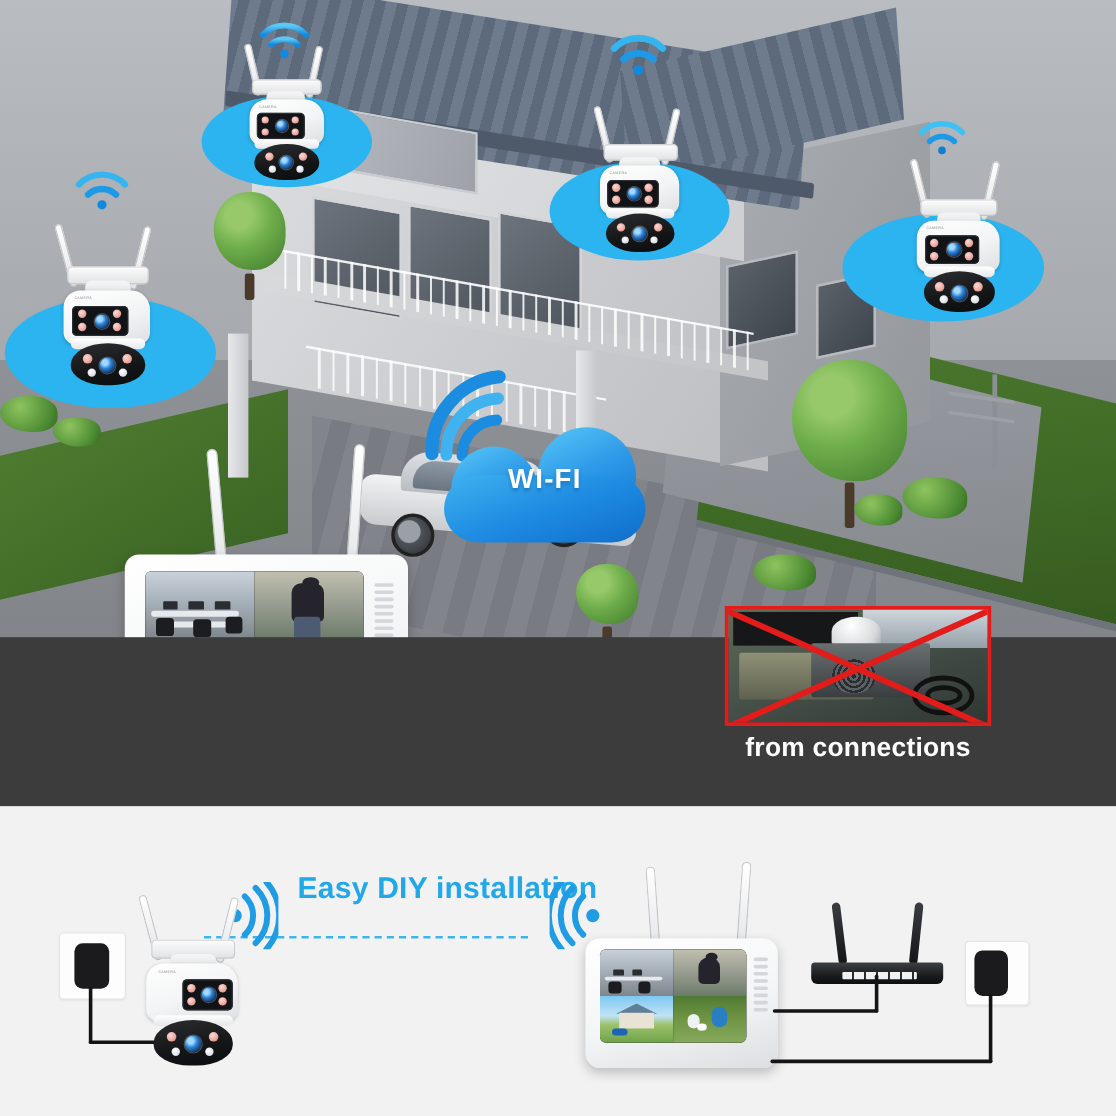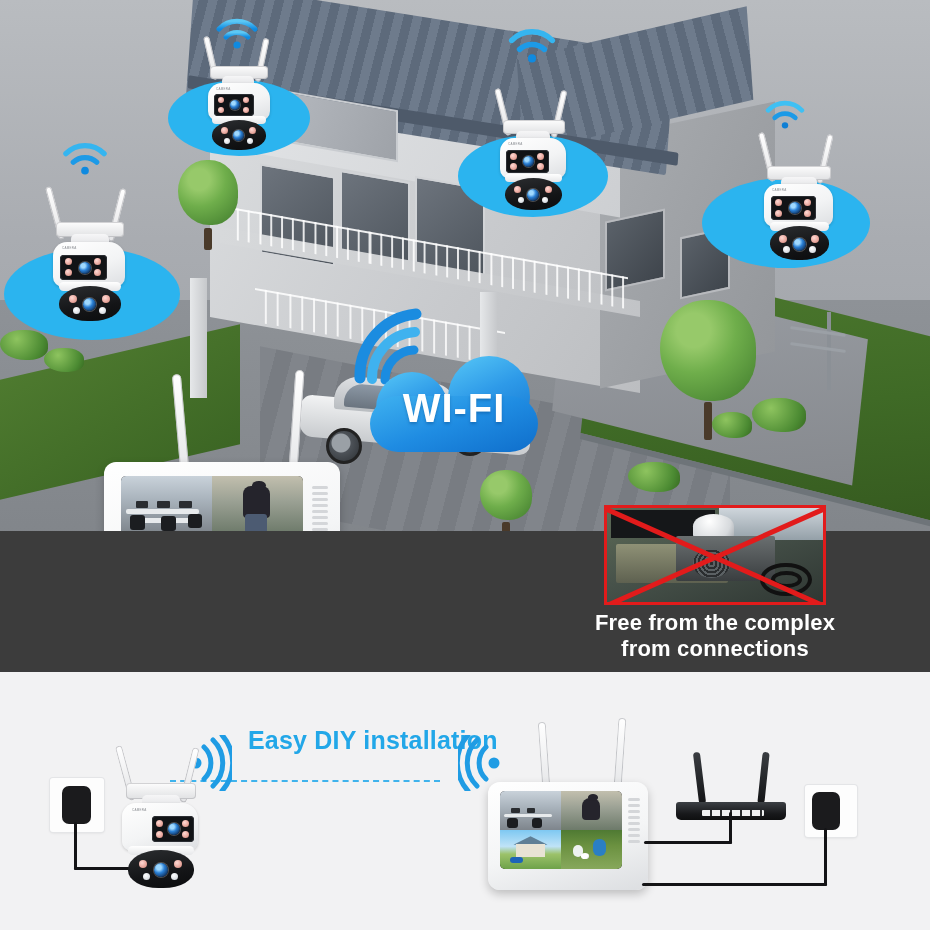--- a/index.html
+++ b/index.html
@@ -236,21 +236,21 @@
     position:absolute; border-radius:50%;
     background:linear-gradient(155deg,#57c8f7 0%,#2e9ae8 45%,#1172cf 100%);
   }
   .cloud .base{
     position:absolute; left:0; bottom:0; width:168px; height:56px;
     border-radius:34px;
     background:linear-gradient(160deg,#3fb2f0 0%,#1f8ce2 50%,#0f6ecb 100%);
   }
   .cloud-text{
     position:absolute; left:0; top:30px; width:168px; text-align:center;
-    font-size:40px; font-weight:bold; color:#fff; letter-spacing:1px;
+    font-size:23px; font-weight:bold; color:#fff; letter-spacing:1px;
     font-family:"Liberation Sans", sans-serif;
     text-shadow:0 2px 3px rgba(0,60,120,.35);
     z-index:5;
   }
 
   
   .nvr{ position:absolute; }
   .nvr .ant{
     position:absolute; width:9px; border-radius:6px;
     background:linear-gradient(180deg,#ffffff,#e6e7e9);
@@ -650,21 +650,20 @@
     <div class="nc-box"></div>
     <div class="nc-fan"></div>
     <div class="nc-coil"></div>
     <div class="nc-x">
         <i></i>
         <i></i>
       </div>
   </div>
 
   <div class="band-caption">
-    <span>Free from the complex</span>
     <span>from connections</span>
   </div>
 
   <div class="panel2"></div>
 
   <div class="diy-title">Easy DIY installation</div>
   <div class="dashline"></div>
 
   <div class="wifi-ico" style="left:188px;top:735px;">
     <svg width="44" height="56" viewBox="0 0 44 56">

